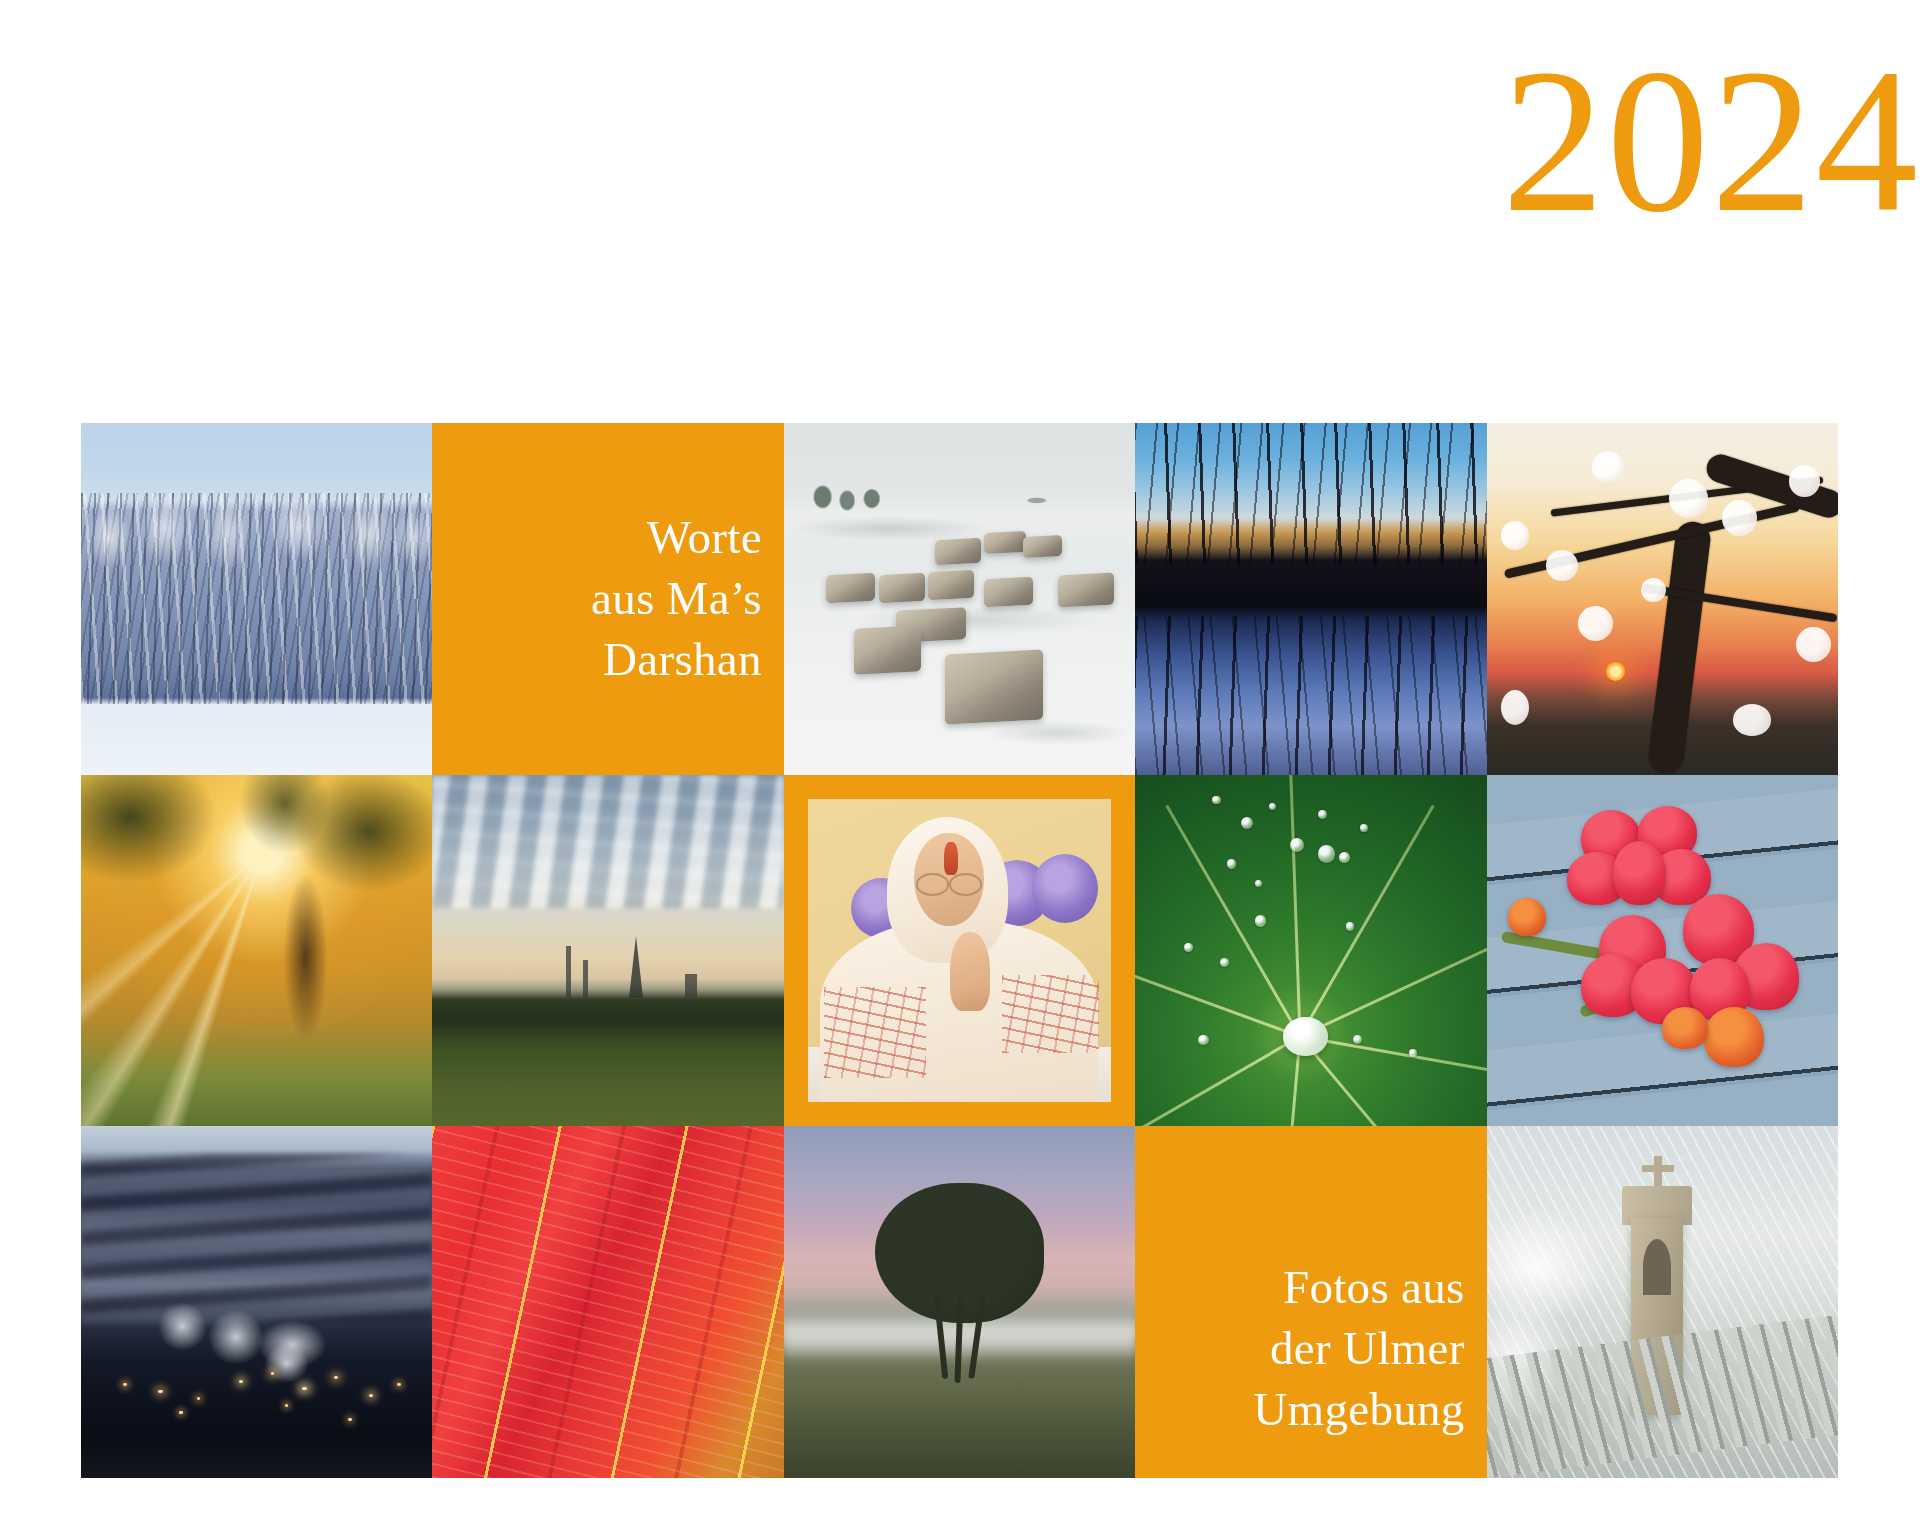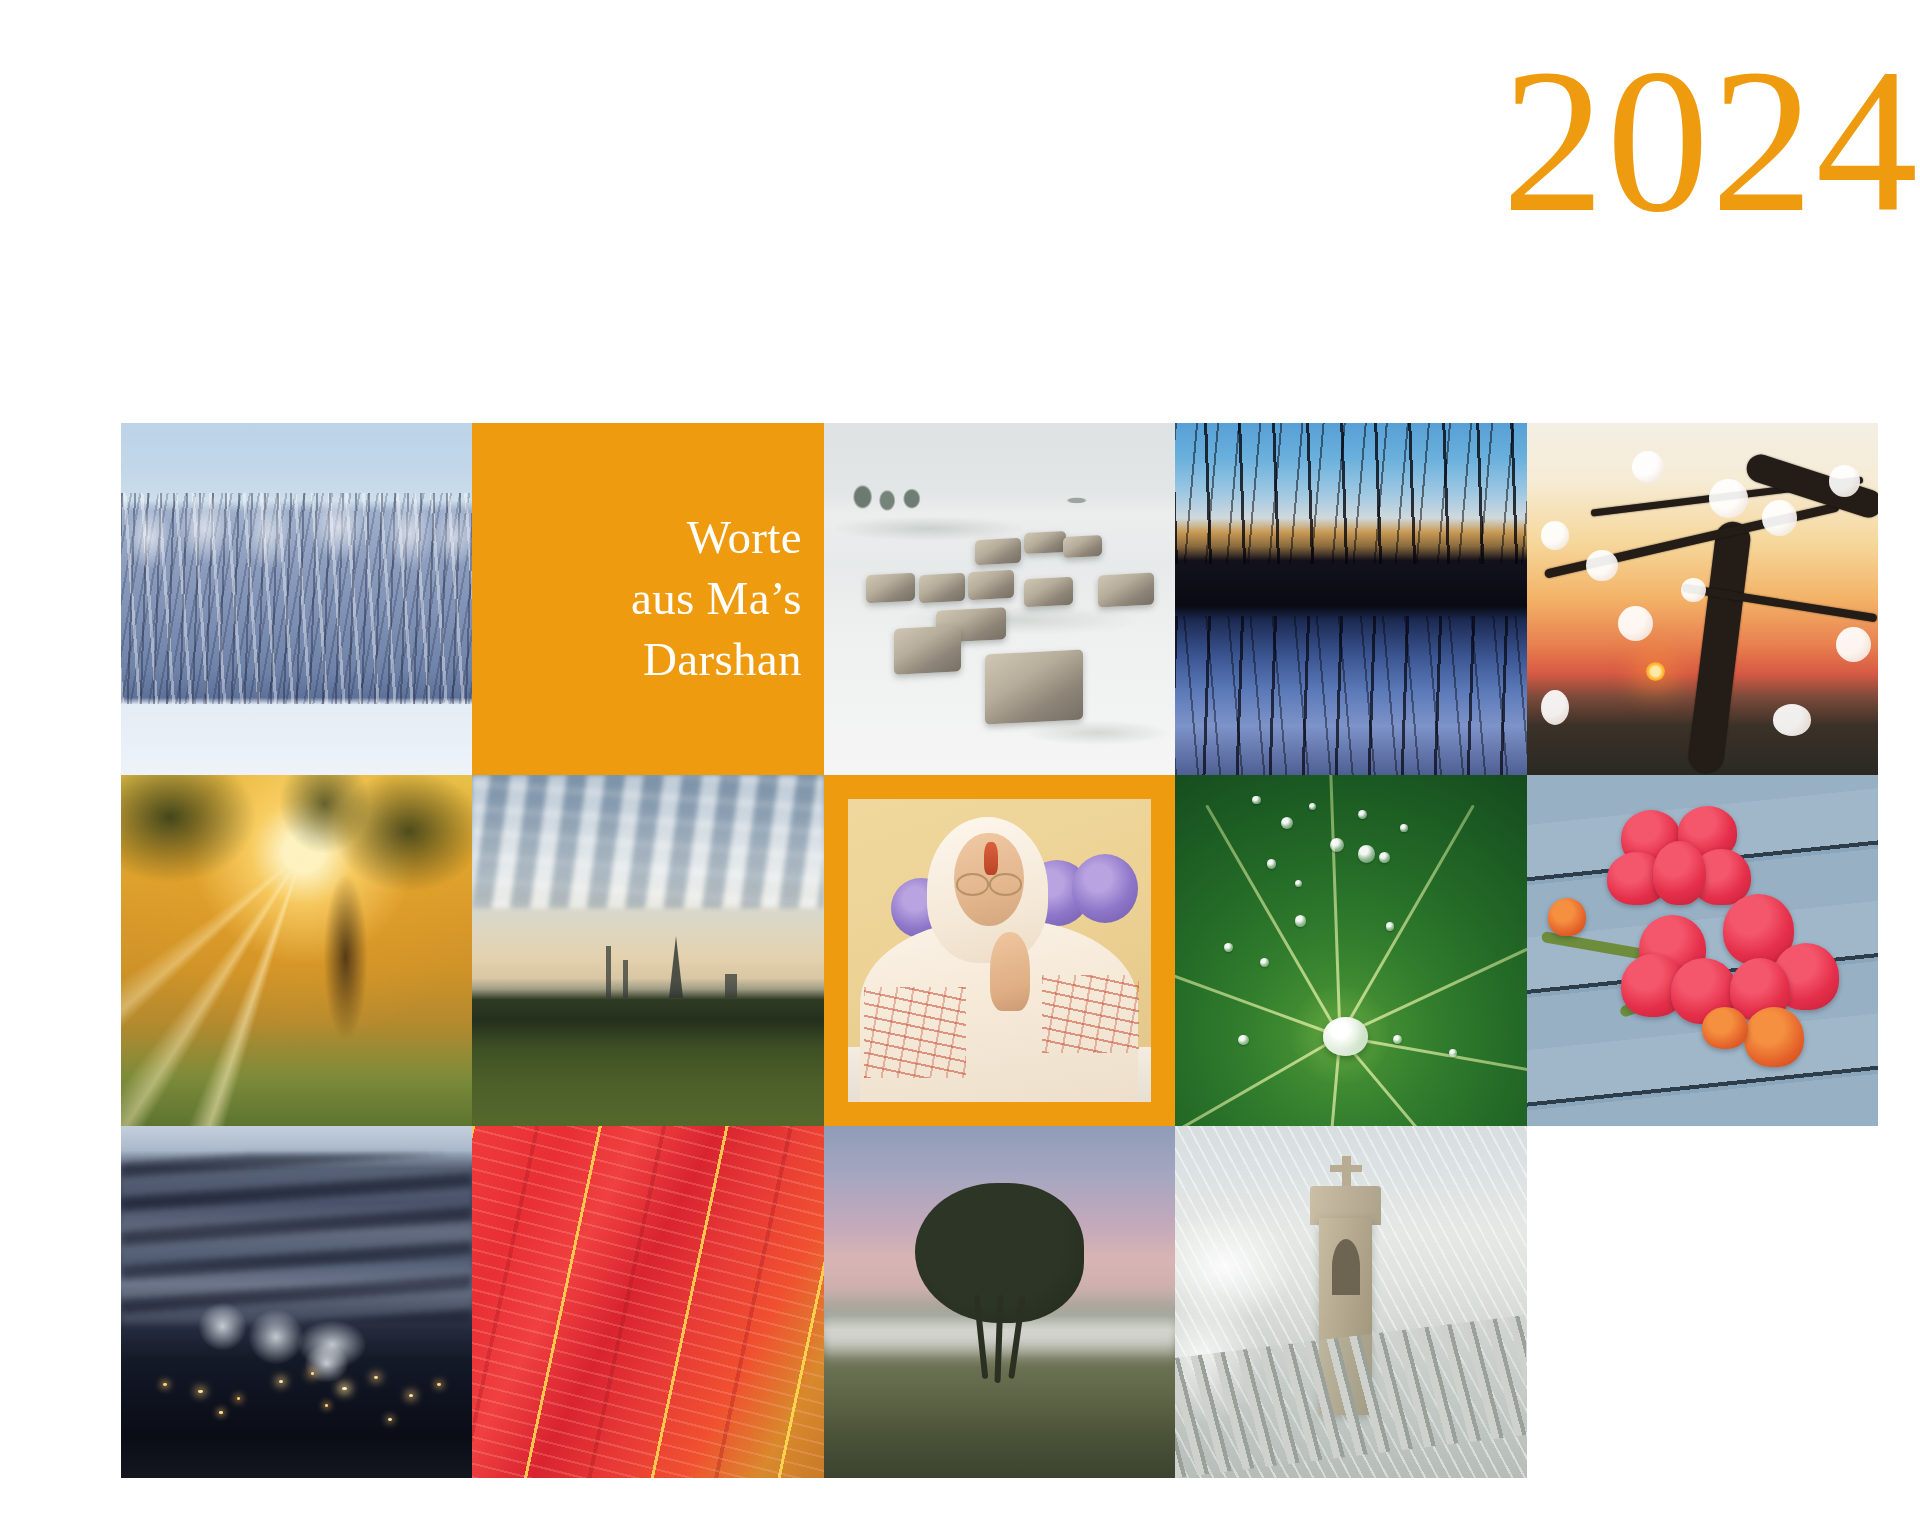--- a/index.html
+++ b/index.html
@@ -31,21 +31,20 @@
 
   
   .collage{
     position:absolute;
     left:81px; top:423px;
     width:1757px; height:1055px;
     display:grid;
     grid-template-columns:repeat(5,1fr);
     grid-template-rows:repeat(3,1fr);
     gap:0;
-    margin-left:40px;
   }
   .cell{position:relative;overflow:hidden;}
 
   
   .orange-cell{
     background:#ef9b0f;
     display:flex;
     align-items:center;
     justify-content:flex-end;
     padding:0 22px 0 18px;
@@ -603,20 +602,25 @@
 
   <div class="cell ph-sumac"></div>
 
   <div class="cell ph-mistytree">
     <div class="tree-crown"></div>
     <div class="tree-trunk" style="left:44%;top:48%;width:1.6%;height:24%;transform:rotate(-6deg);"></div>
     <div class="tree-trunk" style="left:49%;top:48%;width:1.8%;height:25%;transform:rotate(2deg);"></div>
     <div class="tree-trunk" style="left:54%;top:48%;width:1.6%;height:24%;transform:rotate(8deg);"></div>
   </div>
 
+  <div class="cell orange-cell bottom-align">
+    <div class="cap">Fotos aus
+der Ulmer
+Umgebung</div>
+  </div>
 
   <div class="cell ph-shrine">
     <div class="shrine-cross"></div>
     <div class="shrine-head"></div>
     <div class="shrine-body"></div>
     <div class="shrine-niche"></div>
     <div class="fence"></div>
   </div>
 
 </div>

